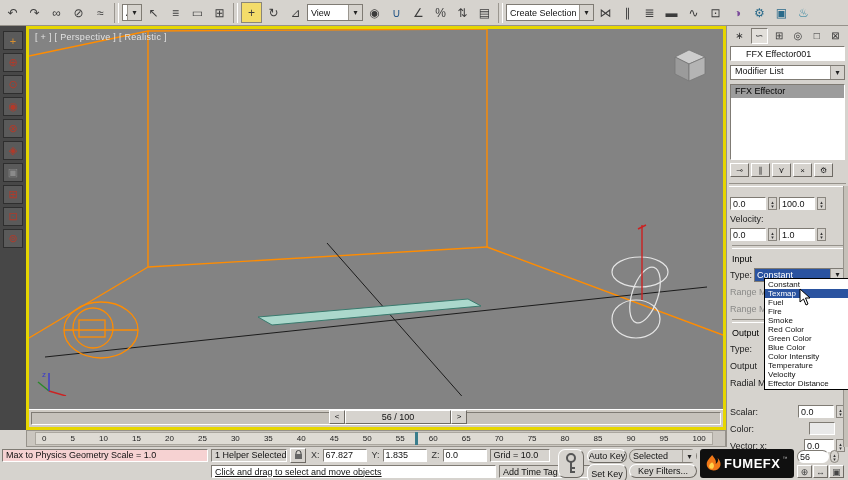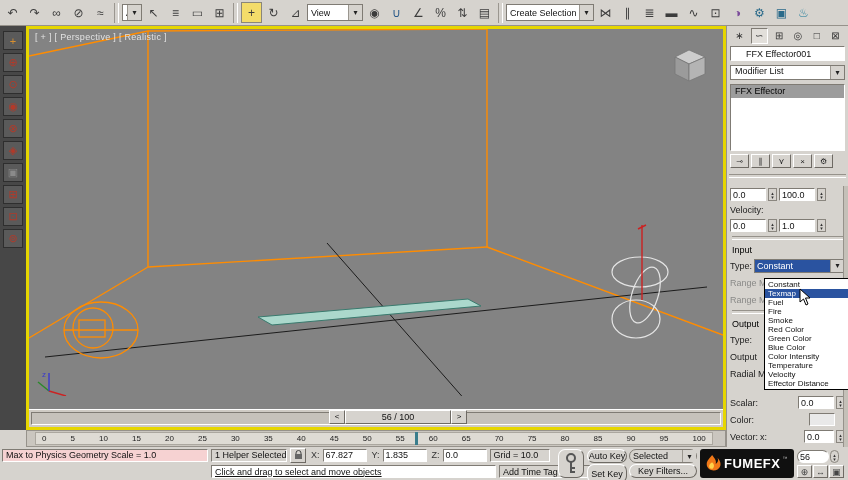--- a/index.html
+++ b/index.html
@@ -29,21 +29,21 @@
   .ts-prev{left:300px;} .ts-next{left:422px;}
   
   .right-panel{position:absolute;left:726px;top:26px;width:122px;height:421px;background:#d6d3ce;border-left:1px solid #96928b;box-sizing:border-box;}
   .panel-tabs{height:17px;display:flex;align-items:center;justify-content:space-between;padding:1px 5px 0 5px;}
   .ptab{width:15px;height:14px;display:flex;align-items:center;justify-content:center;font-size:10px;color:#333;}
   .ptab.sel{border:1px solid;border-color:#7f7b74 #fff #fff #7f7b74;background:#e2dfda;}
   .sunk{border:1px solid;border-color:#7f7b74 #fff #fff #7f7b74;background:#fff;box-sizing:border-box;}
   .raised{border:1px solid;border-color:#fff #6e6a64 #6e6a64 #fff;background:#d6d3ce;box-sizing:border-box;}
   .name-row{margin:2px 3px 0 3px;height:15px;display:flex;align-items:center;padding:0 15px;white-space:nowrap;overflow:hidden;}
   .mod-combo{margin:4px 3px 0 3px;height:15px;display:flex;align-items:flex-start;background:#fff;border:1px solid #7f7b74;padding-left:4px;box-sizing:border-box;}
-  .stack{margin:4px 3px 0 3px;height:67px;overflow:hidden;}
+  .stack{margin:4px 3px 0 3px;height:76px;overflow:hidden;}
   .stack-row{height:13px;line-height:13px;padding-left:4px;white-space:nowrap;}
   .stack-row.sel{background:#9c9c9c;color:#000;}
   .stack-btns{margin:3px 3px 0 3px;height:16px;display:flex;gap:2px;}
   .sbtn{width:19px;height:14px;display:flex;align-items:center;justify-content:center;font-size:8px;color:#222;}
   .groove{height:2px;border-top:1px solid #96928b;border-bottom:1px solid #fff;margin:4px 2px;}
   .params{position:relative;padding:2px 3px 0 3px;}
   .prow{display:flex;align-items:center;gap:2px;margin:4px 0;height:13px;white-space:nowrap;}
   .pfield{height:13px;background:#fff;border:1px solid;border-color:#7f7b74 #fff #fff #7f7b74;padding:0 2px;display:flex;align-items:center;box-sizing:border-box;overflow:hidden;}
   .wf36{width:36px;} .wf30{width:30px;}
   .spn{width:9px;height:13px;background:#d6d3ce;border:1px solid #8a867f;box-sizing:border-box;display:flex;flex-direction:column;align-items:center;justify-content:center;line-height:4px;font-size:5px;color:#333;}

